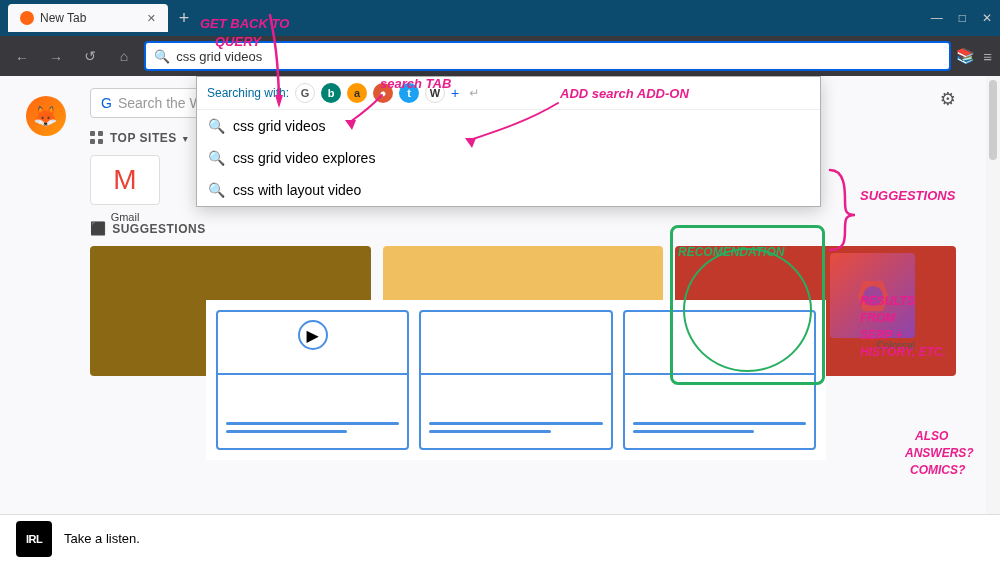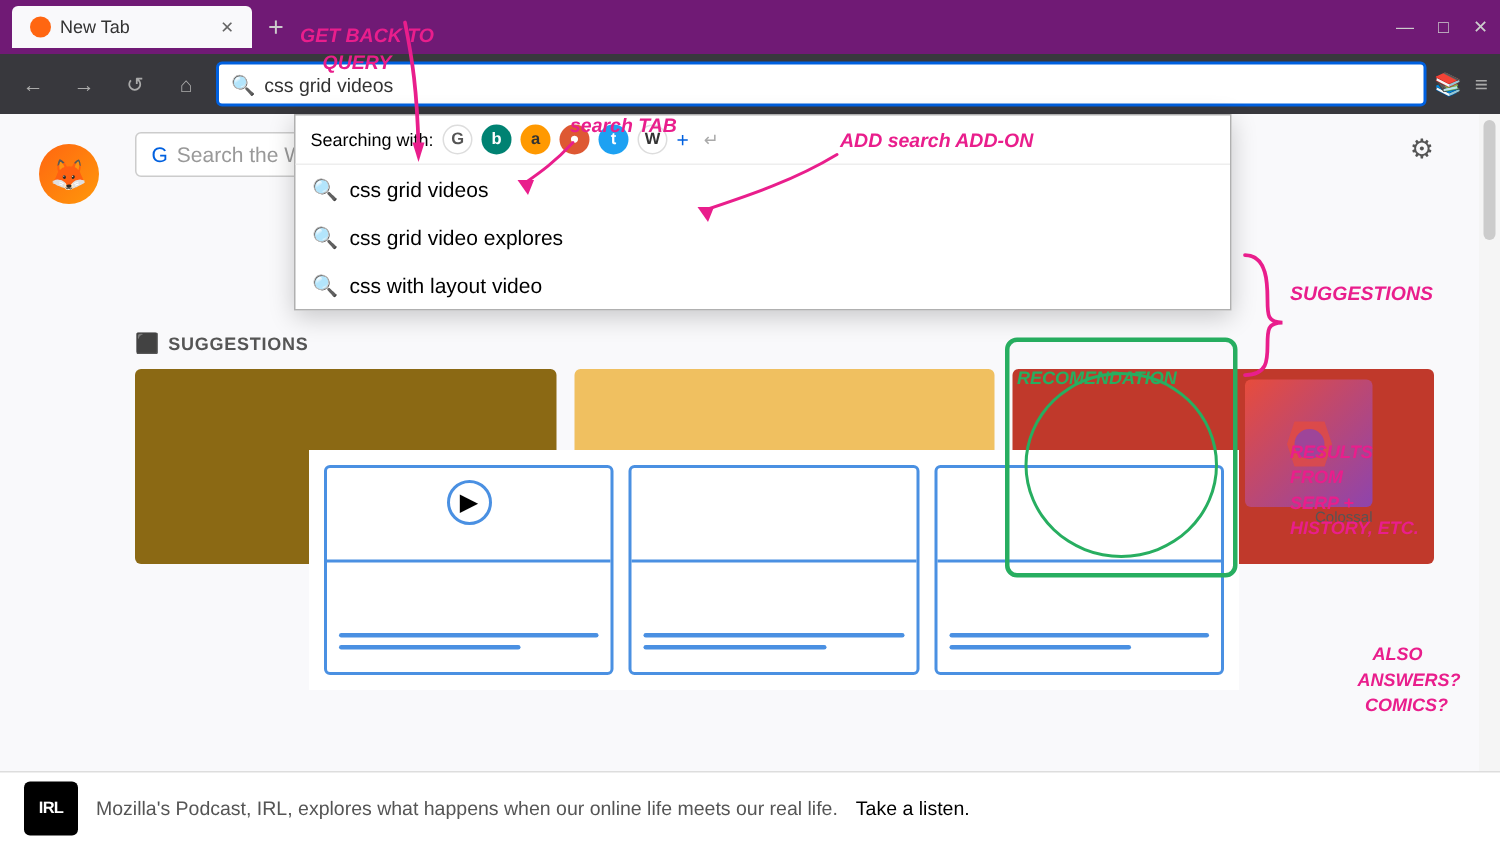--- a/index.html
+++ b/index.html
@@ -10,21 +10,21 @@
       font-family: Arial, sans-serif;
       background: #fff;
       position: relative;
     }
 
     .tab-bar {
       display: flex;
       align-items: center;
       height: 36px;
       padding: 0 8px;
-      background: #701a75;
+      background: #0c4a6e;
     }
 
     .tab {
       display: flex;
       align-items: center;
       background: #f9f9fb;
       height: 28px;
       padding: 0 12px;
       border-radius: 4px 4px 0 0;
       font-size: 12px;
@@ -124,21 +124,21 @@
     .search-engines-bar {
       display: flex;
       align-items: center;
       padding: 6px 10px;
       font-size: 12px;
       color: #555;
       gap: 6px;
       border-bottom: 1px solid #eee;
     }
 
-    .se-label { color: #000000; font-size: 12px; }
+    .se-label { color: #0369a1; font-size: 12px; }
 
     .se-icon {
       width: 20px;
       height: 20px;
       border-radius: 50%;
       display: flex;
       align-items: center;
       justify-content: center;
       font-size: 11px;
       font-weight: bold;
@@ -576,20 +576,40 @@
 
   <div class="search-bar-area">
     <div class="page-search-bar">
       <span class="page-search-icon">G</span>
       <span class="page-search-text">Search the W</span>
     </div>
   </div>
 
   <div class="settings-icon-area">⚙</div>
 
+  <div class="top-sites-section">
+    <div class="top-sites-header">
+      <div class="top-sites-icon">
+        <div class="ts-dot"></div>
+          <div class="ts-dot"></div>
+        <div class="ts-dot"></div>
+          <div class="ts-dot"></div>
+      </div>
+      <span class="top-sites-label">TOP SITES</span>
+      <span class="top-sites-chevron">▾</span>
+    </div>
+    <div class="top-sites-grid">
+      <div class="top-site-item">
+        <div class="top-site-thumb">
+          <span class="gmail-thumb">M</span>
+        </div>
+        <span class="top-site-name">Gmail</span>
+      </div>
+    </div>
+  </div>
 
   <div class="recommended-section">
     <div class="recommended-header">
       <span class="pocket-icon">⬛</span>
       <span class="recommended-label">SUGGESTIONS</span>
     </div>
     <div class="recommended-grid">
       <div class="rec-item rec-item-1"></div>
       <div class="rec-item rec-item-2"></div>
       <div class="rec-item rec-item-3"></div>
@@ -692,15 +712,14 @@
   <text x="905" y="457" font-family="Arial" font-size="12" fill="#e91e8c" font-style="italic" font-weight="bold">ANSWERS?</text>
   <text x="910" y="474" font-family="Arial" font-size="12" fill="#e91e8c" font-style="italic" font-weight="bold">COMICS?</text>
 </svg>
 
 <div class="scrollbar">
   <div class="scrollbar-thumb"></div>
 </div>
 
 <div class="footer-bar">
   <div class="irl-logo">IRL</div>
-  <span class="footer-text">Mozilla's Podcast, IRL, explores what happens when our online life meets our real life.</span>
   <a class="footer-link">Take a listen.</a>
 </div>
 
 </body></html>

